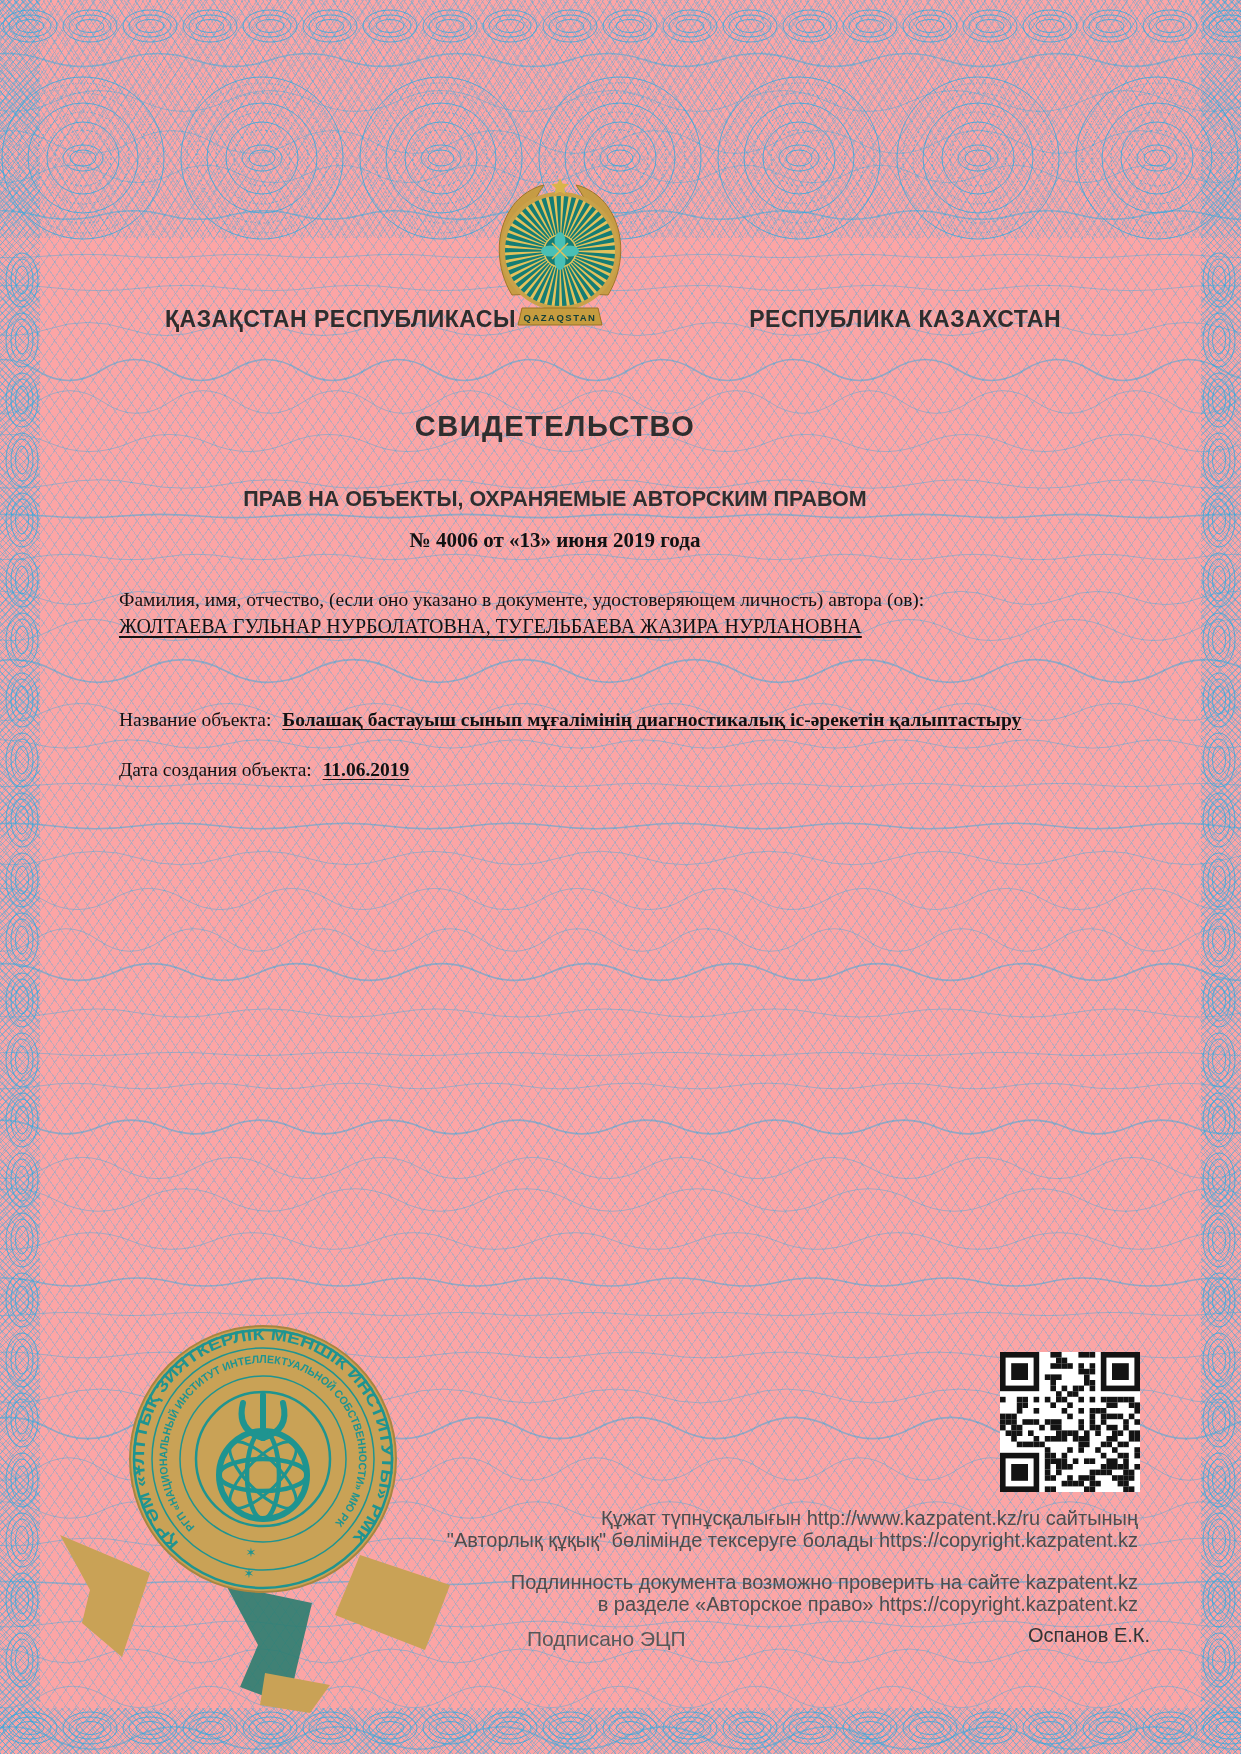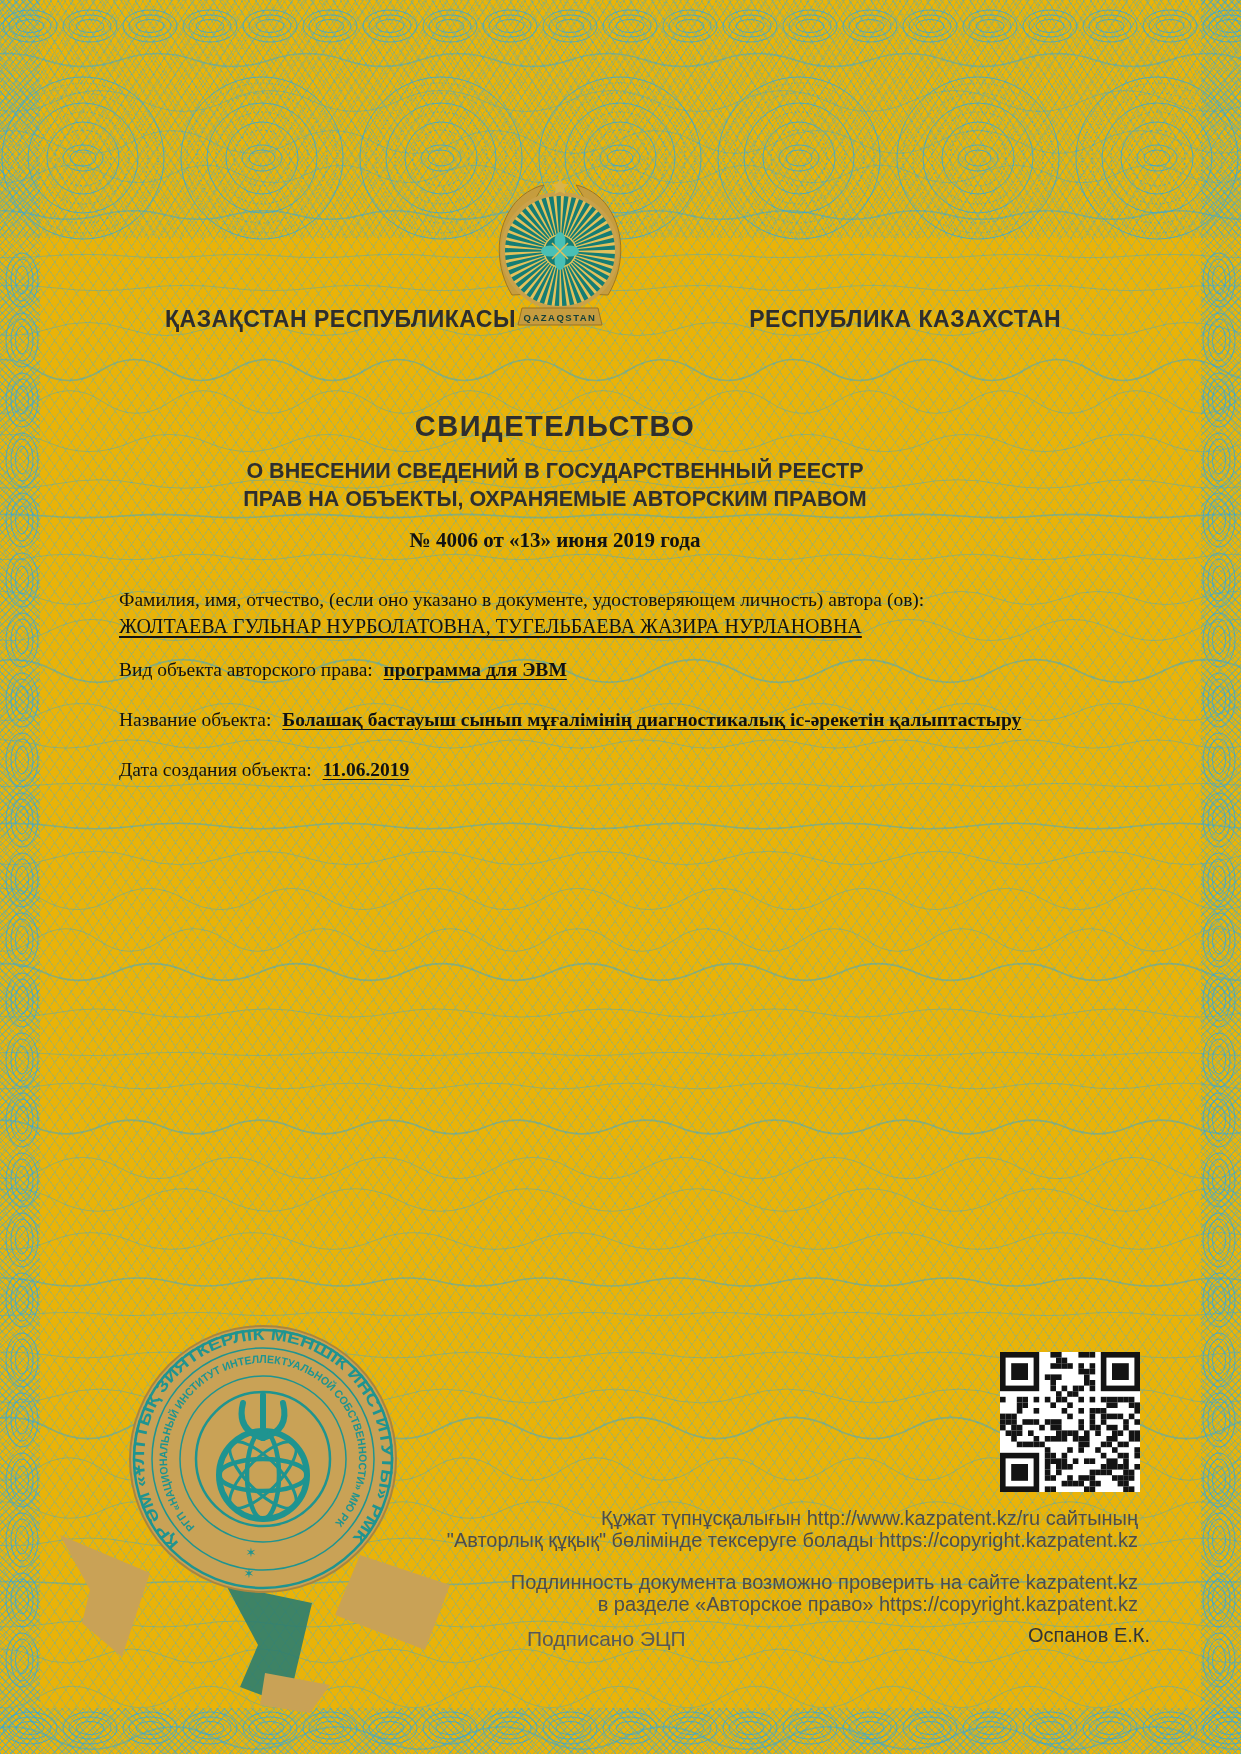--- a/index.html
+++ b/index.html
@@ -1,16 +1,16 @@
 <!DOCTYPE html>
 <html><head>
 <meta charset="utf-8">
 <style>
   html,body{margin:0;padding:0;background:#fff;}
-  .page{position:relative;width:1241px;height:1754px;margin:0 auto;background:#eab308;overflow:hidden;
+  .page{position:relative;width:1241px;height:1754px;margin:0 auto;background:#fca5a5;overflow:hidden;
         font-family:"Liberation Sans",sans-serif;}
   
   .net-base{position:absolute;inset:0;
     background:
       repeating-linear-gradient(55deg,  rgba(62,174,226,.30) 0 1px, transparent 1px 9px),
       repeating-linear-gradient(-55deg, rgba(62,174,226,.30) 0 1px, transparent 1px 9px);}
   .top-dense{position:absolute;left:0;top:0;right:0;height:238px;
     background:
       repeating-linear-gradient(58deg,  rgba(46,167,224,.28) 0 1px, transparent 1px 6px),
       repeating-linear-gradient(-58deg, rgba(46,167,224,.28) 0 1px, transparent 1px 6px);}
@@ -235,31 +235,26 @@
       <ellipse cx="72" cy="74" rx="9" ry="5.5"></ellipse>
       <ellipse cx="92" cy="74" rx="9" ry="5.5"></ellipse>
     </g>
     <path d="M74,66 l16,16 M90,66 l-16,16" stroke="#e3c25c" stroke-width="1.5"></path>
     <path d="M82,1 l2.6,5.4 6,.8 -4.3,4.1 1,5.9 -5.3,-2.8 -5.3,2.8 1,-5.9 -4.3,-4.1 6,-.8 Z" fill="#d9b44a"></path>
     <path d="M44,131 L120,131 L124,148 L40,148 Z" fill="#c69c3f" stroke="#9a7322" stroke-width="1"></path>
     <text x="82" y="144" text-anchor="middle" font-size="9.5" font-weight="bold" letter-spacing="1.5" fill="#123f39" font-family="Liberation Sans, sans-serif">QAZAQSTAN</text>
   </svg>
 
   <div class="centerline title" style="top:410px;">СВИДЕТЕЛЬСТВО</div>
-  <div class="centerline subtitle" style="top:458px;">О ВНЕСЕНИИ СВЕДЕНИЙ В ГОСУДАРСТВЕННЫЙ РЕЕСТР</div>
   <div class="centerline subtitle" style="top:486px;">ПРАВ НА ОБЪЕКТЫ, ОХРАНЯЕМЫЕ АВТОРСКИМ ПРАВОМ</div>
   <div class="centerline numline" style="top:528px;">№ 4006 от «13» июня 2019 года</div>
 
   <div class="body-line" style="top:589px;">Фамилия, имя, отчество, (если оно указано в документе, удостоверяющем личность) автора (ов):</div>
   <div class="body-line uv0" style="top:615px;">ЖОЛТАЕВА ГУЛЬНАР НУРБОЛАТОВНА, ТУГЕЛЬБАЕВА ЖАЗИРА НУРЛАНОВНА</div>
 
-  <div class="body-line" style="top:659px;">
-    <span>Вид объекта авторского права:</span>
-    <span class="uv">программа для ЭВМ</span>
-  </div>
 
   <div class="body-line" style="top:709px;">
     <span>Название объекта:</span>
     <span class="uv">Болашақ бастауыш сынып мұғалімінің диагностикалық іс-әрекетін қалыптастыру</span>
   </div>
 
   <div class="body-line" style="top:759px;">
     <span>Дата создания объекта:</span>
     <span class="uv">11.06.2019</span>
   </div>

